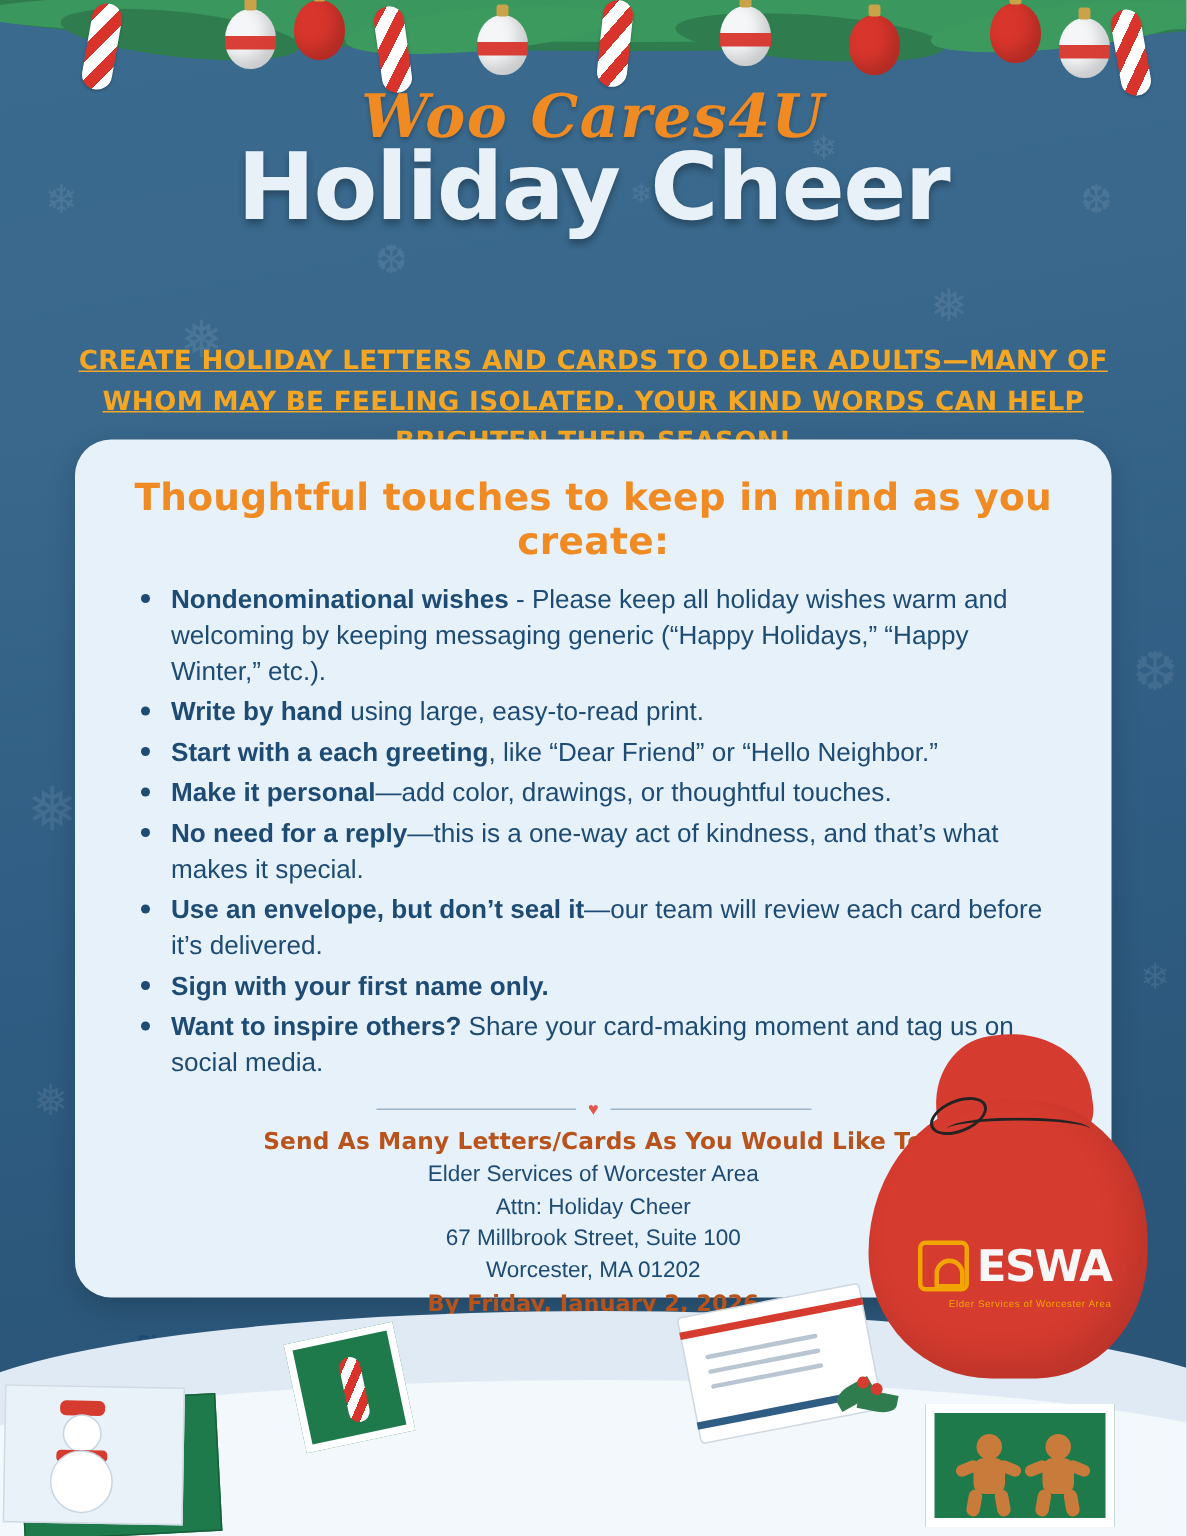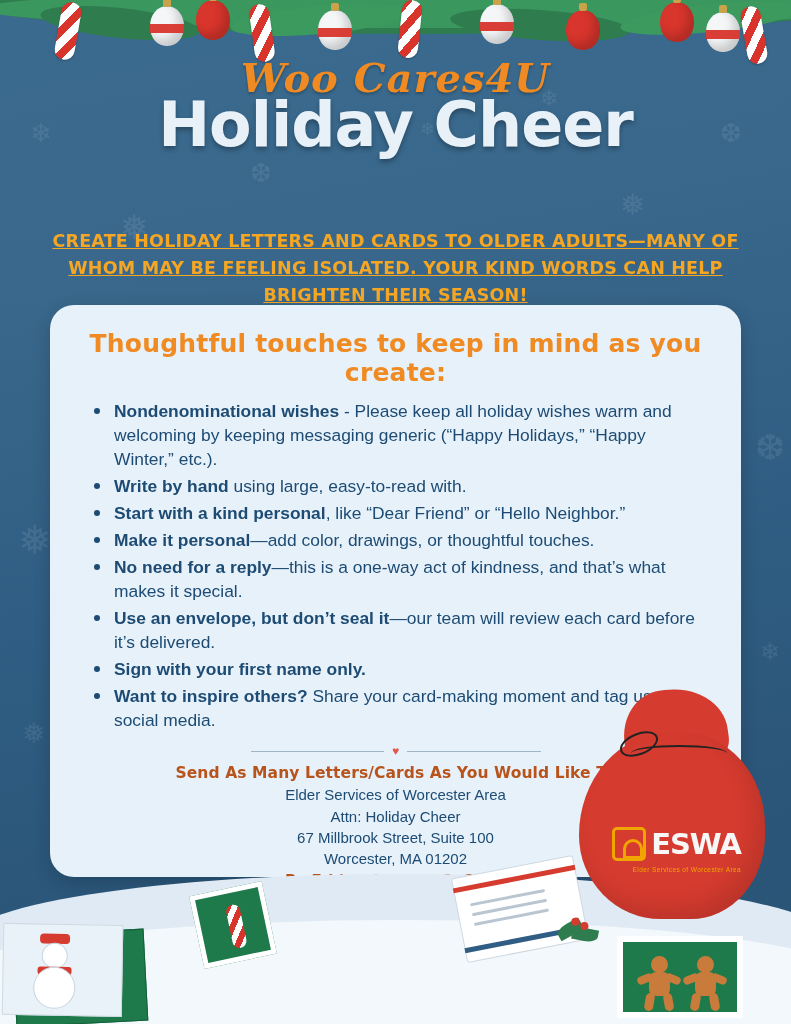--- a/index.html
+++ b/index.html
@@ -101,21 +101,21 @@
     font-size: 17.5px;
     letter-spacing: .2px;
     line-height: 1.55;
     text-transform: uppercase;
     text-decoration: underline;
   }
 
   
   .card {
     position: absolute;
-    top: 305px; left: 50px;
+    top: 293px; left: 50px;
     width: 691px; height: 572px;
     background: #e6f1fa;
     border-radius: 24px;
     box-shadow: 0 6px 18px rgba(0,0,0,.18);
     padding: 24px 30px 10px 30px;
   }
   .card-heading {
     text-align: center;
     color: #f08a22;
     font-family: "DejaVu Sans", sans-serif;
@@ -407,22 +407,22 @@
     <div class="main-title">Holiday Cheer</div>
   </div>
 
   <div class="subtitle">CREATE HOLIDAY LETTERS AND CARDS TO OLDER ADULTS—MANY OF WHOM MAY BE FEELING ISOLATED. YOUR KIND WORDS CAN HELP BRIGHTEN THEIR SEASON!</div>
 
   <div class="card">
     <div class="card-heading">Thoughtful touches to keep in mind as you create:</div>
 
     <ul class="tips" id="tips-list">
         <li><b>Nondenominational wishes</b><span> - Please keep all holiday wishes warm and welcoming by keeping messaging generic (“Happy Holidays,” “Happy Winter,” etc.).</span></li>
-        <li><b>Write by hand</b><span> using large, easy-to-read with.</span></li>
-        <li><b>Start with a kind personal</b><span>, like “Dear Friend” or “Hello Neighbor.”</span></li>
+        <li><b>Write by hand</b><span> using large, easy-to-read print.</span></li>
+        <li><b>Start with a each greeting</b><span>, like “Dear Friend” or “Hello Neighbor.”</span></li>
         <li><b>Make it personal</b><span>—add color, drawings, or thoughtful touches.</span></li>
         <li><b>No need for a reply</b><span>—this is a one-way act of kindness, and that’s what makes it special.</span></li>
         <li><b>Use an envelope, but don’t seal it</b><span>—our team will review each card before it’s delivered.</span></li>
         <li><b>Sign with your first name only.</b><span></span></li>
         <li><b>Want to inspire others?</b><span> Share your card-making moment and tag us on social media.</span></li>
       </ul>
 
     <div class="divider">
       <span class="line"></span>
       <span>♥</span>

